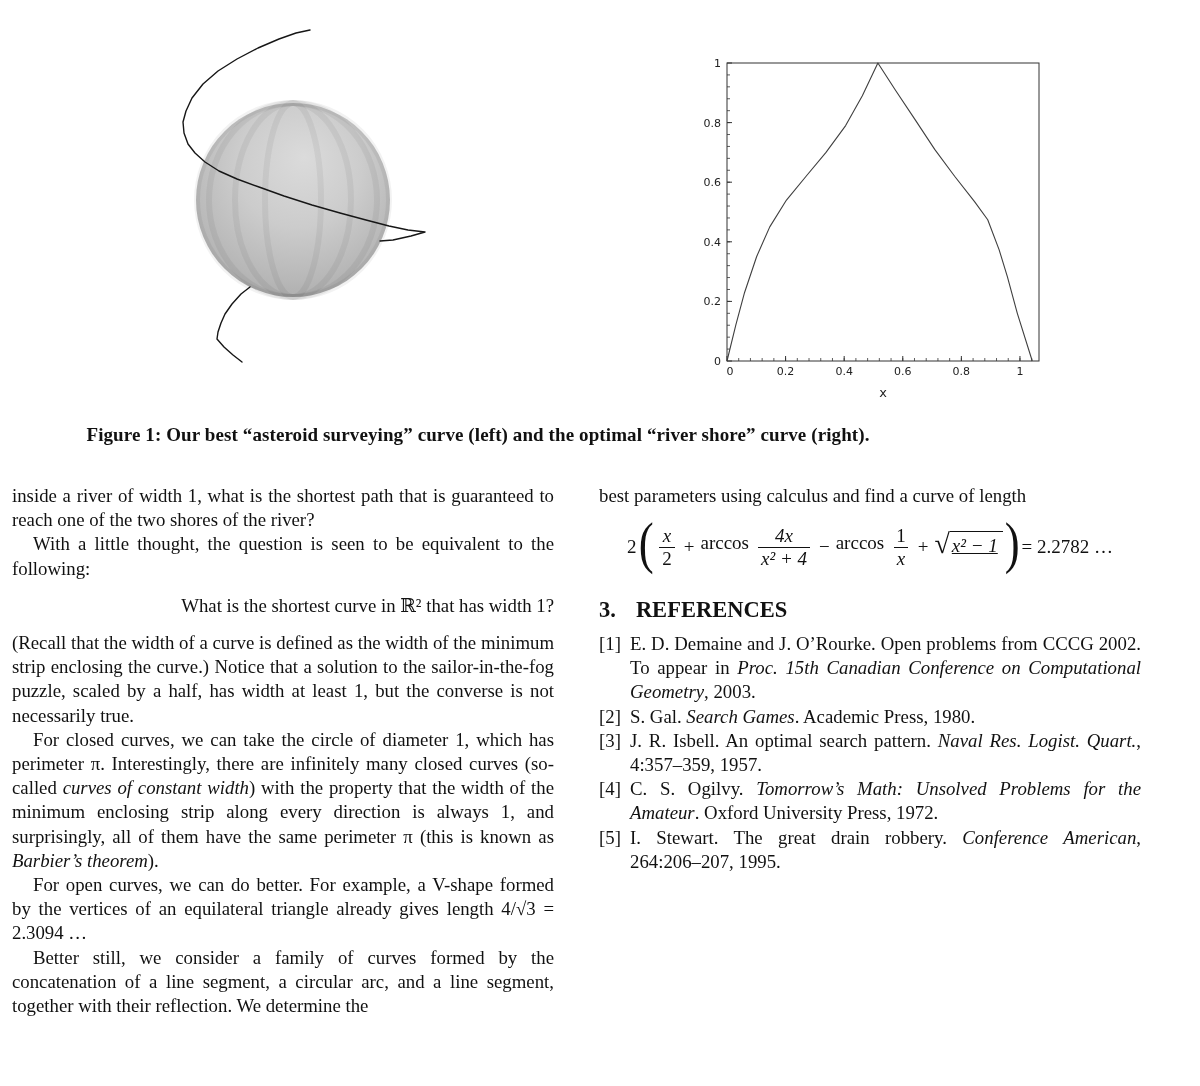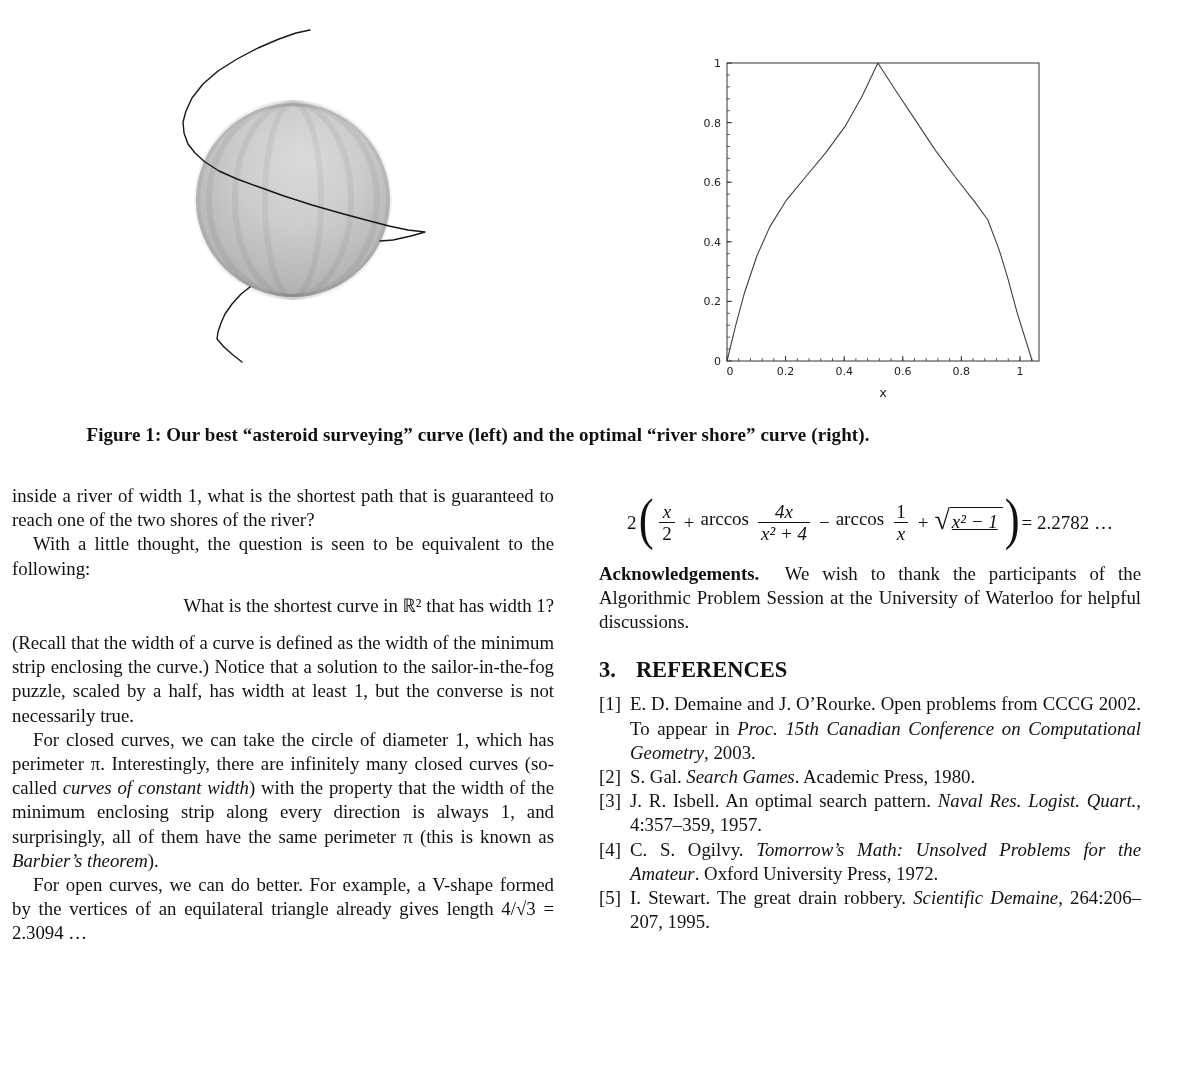--- a/index.html
+++ b/index.html
@@ -11,21 +11,21 @@
 
   
   .caption{
     top:424px;left:0;width:956px;text-align:center;
     font-weight:bold;font-size:19px;letter-spacing:.1px;
   }
 
   
   .columns{top:484px;left:12px;width:1130px;display:flex;gap:45px;}
   .col{flex:0 0 542px;width:542px;font-size:18.8px;line-height:24.2px;text-align:justify;}
-  .col p{margin:0;font-family:Liberation Serif, serif;}
+  .col p{margin:0;}
   .indent{text-indent:21px;}
   .it{font-style:italic;}
   .bold{font-weight:bold;}
   .question{text-align:right;margin:13px 0 13px 0 !important;text-indent:0;}
 
   
   .equation{display:flex;align-items:center;justify-content:center;margin:12px 0 10px 0;font-size:19px;white-space:nowrap;}
   .bigparen{font-size:56px;line-height:.85;display:inline-block;transform:scaleX(.8);font-weight:400;margin:0 0 6px 0;}
   .frac{display:inline-flex;flex-direction:column;align-items:center;margin:0 4px;line-height:1.12;}
   .frac .den{border-top:1.2px solid #111;padding:0 3px;}
@@ -160,23 +160,25 @@
 
 <div class="abs columns">
 
   <div class="col">
     <p>inside a river of width 1, what is the shortest path that is guaranteed to reach one of the two shores of the river?</p>
     <p class="indent">With a little thought, the question is seen to be equivalent to the following:</p>
     <p class="question">What is the shortest curve in ℝ² that has width 1?</p>
     <p>(Recall that the width of a curve is defined as the width of the minimum strip enclosing the curve.)  Notice that a solution to the sailor-in-the-fog puzzle, scaled by a half, has width at least 1, but the converse is not necessarily true.</p>
     <p class="indent"><span>For closed curves, we can take the circle of diameter 1, which has perimeter π.  Interestingly, there are infinitely many closed curves (so-called </span><span class="it">curves of constant width</span><span>) with the property that the width of the minimum enclosing strip along every direction is always 1, and surprisingly, all of them have the same perimeter π (this is known as </span><span class="it">Barbier’s theorem</span><span>).</span></p>
     <p class="indent">For open curves, we can do better.  For example, a V-shape formed by the vertices of an equilateral triangle already gives length 4/√3 = 2.3094 …</p>
+    <p class="indent">Better still, we consider a family of curves formed by the concatenation of a line segment, a circular arc, and a line segment, together with their reflection.  We determine the</p>
   </div>
 
   <div class="col">
+    <p>best parameters using calculus and find a curve of length</p>
 
     <div class="equation">
       <span>2</span>
       <span class="bigparen">(</span>
       <span class="frac">
           <span class="num it">x</span>
           <span class="den">2</span>
         </span>
       <span class="eq-op">+</span>
       <span class="eq-fn">arccos</span>
@@ -193,21 +195,20 @@
       <span class="eq-op">+</span>
       <span class="sqrt">
           <span class="sqrt-sign">√</span>
           <span class="radicand it">x² − 1</span>
         </span>
       <span class="bigparen">)</span>
       <span class="eq-result">= 2.2782 …</span>
     </div>
 
 
-    <p class="ack"><span class="bold">Acknowledgements.</span><span>&nbsp; </span><span>We wish to thank the participants of the Algorithmic Problem Session at the University of Waterloo for helpful discussions.</span></p>
 
     <div class="ref-heading">
       <span class="num">3.</span>
       <span>REFERENCES</span>
     </div>
 
     <div class="ref">
       <span class="ref-marker">[1]</span>
       <span class="ref-body"><span>E. D. Demaine and J. O’Rourke. Open problems from CCCG 2002. To appear in </span><span class="it">Proc. 15th Canadian Conference on Computational Geometry</span><span>, 2003.</span></span>
     </div>
@@ -218,16 +219,16 @@
     <div class="ref">
       <span class="ref-marker">[3]</span>
       <span class="ref-body"><span>J. R. Isbell. An optimal search pattern. </span><span class="it">Naval Res. Logist. Quart.</span><span>, 4:357–359, 1957.</span></span>
     </div>
     <div class="ref">
       <span class="ref-marker">[4]</span>
       <span class="ref-body"><span>C. S. Ogilvy. </span><span class="it">Tomorrow’s Math: Unsolved Problems for the Amateur</span><span>. Oxford University Press, 1972.</span></span>
     </div>
     <div class="ref">
       <span class="ref-marker">[5]</span>
-      <span class="ref-body"><span>I. Stewart. The great drain robbery. </span><span class="it">Scientific Demaine</span><span>, 264:206–207, 1995.</span></span>
+      <span class="ref-body"><span>I. Stewart. The great drain robbery. </span><span class="it">Conference American</span><span>, 264:206–207, 1995.</span></span>
     </div>
   </div>
 </div>
 
 </body></html>

